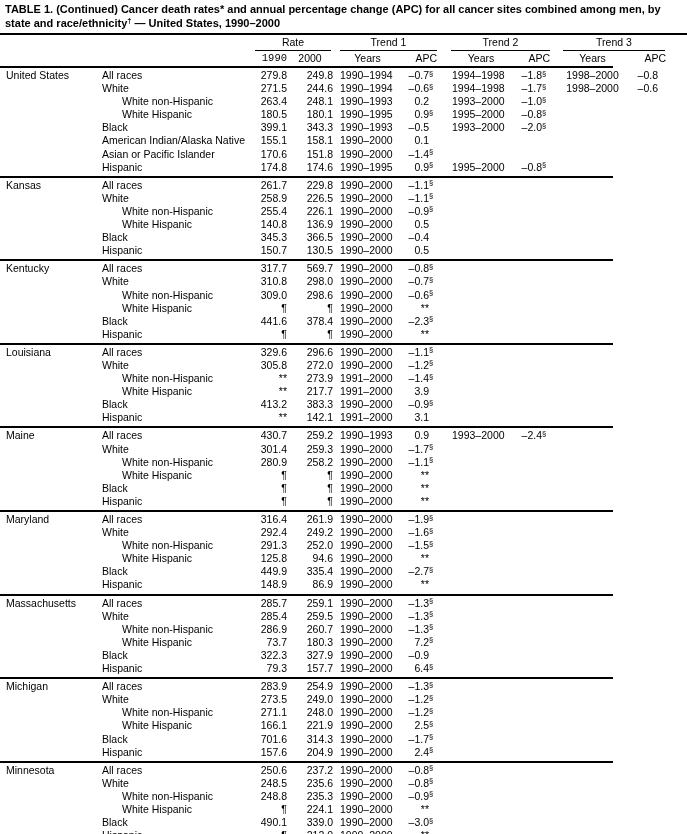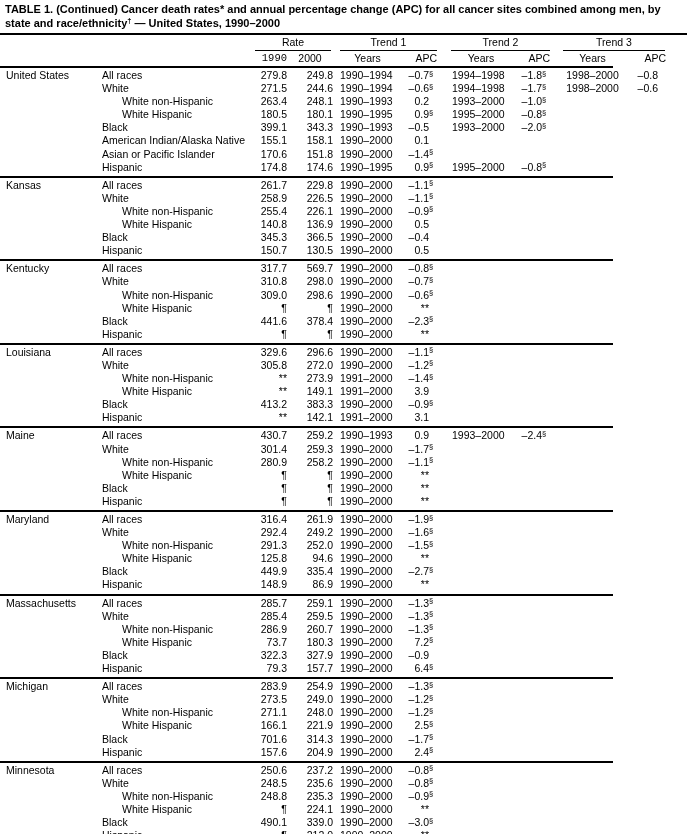--- a/index.html
+++ b/index.html
@@ -567,21 +567,21 @@
           <div class="c c-ty c-t3y"></div>
           <div class="c c-apc">
             <span class="apc-num"></span>
             <span class="apc-sup"></span>
           </div>
         </div>
         <div class="row grid">
           <div class="c c-state"></div>
           <div class="c c-race ind">White Hispanic</div>
           <div class="c c-num">**</div>
-          <div class="c c-num">149.1</div>
+          <div class="c c-num">217.7</div>
           <div class="c c-ty c-t1y">1991–2000</div>
           <div class="c c-apc">
             <span class="apc-num">3.9</span>
             <span class="apc-sup"></span>
           </div>
           <div class="c c-ty c-t2y"></div>
           <div class="c c-apc">
             <span class="apc-num"></span>
             <span class="apc-sup"></span>
           </div>

